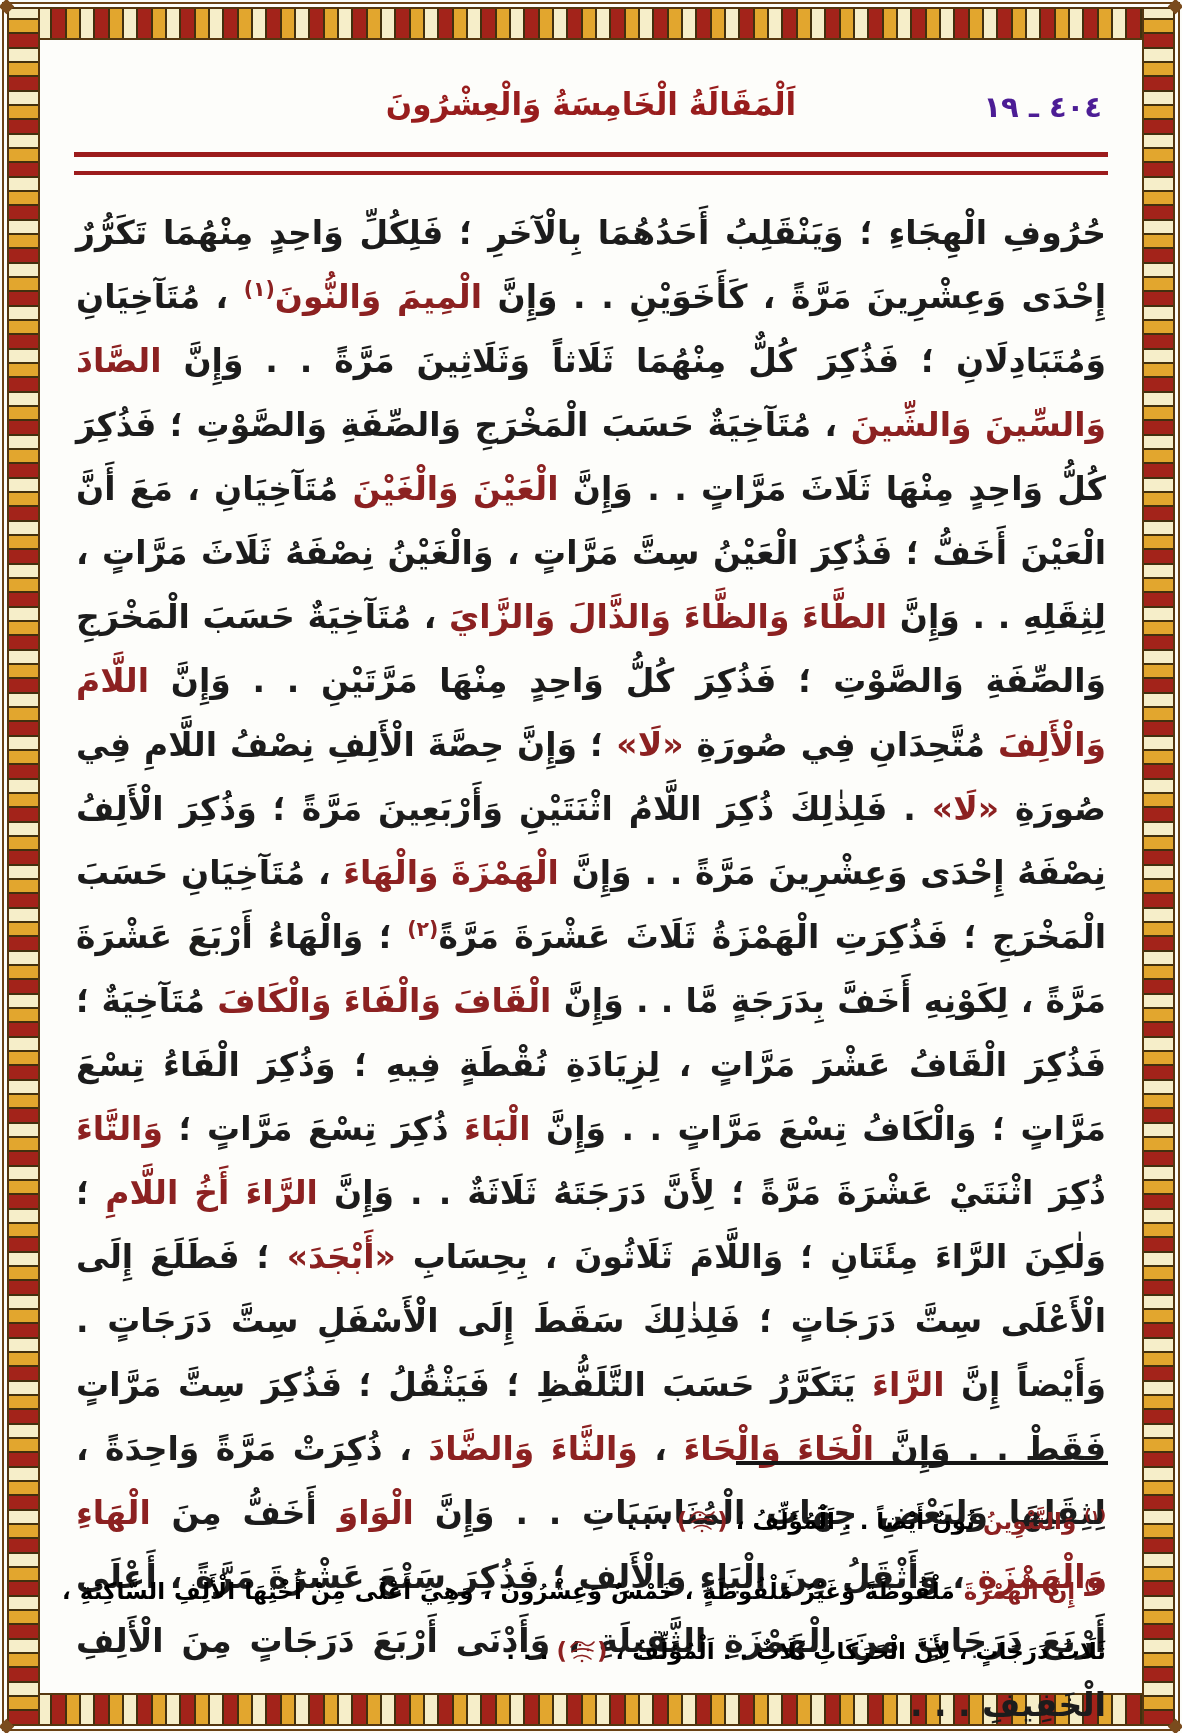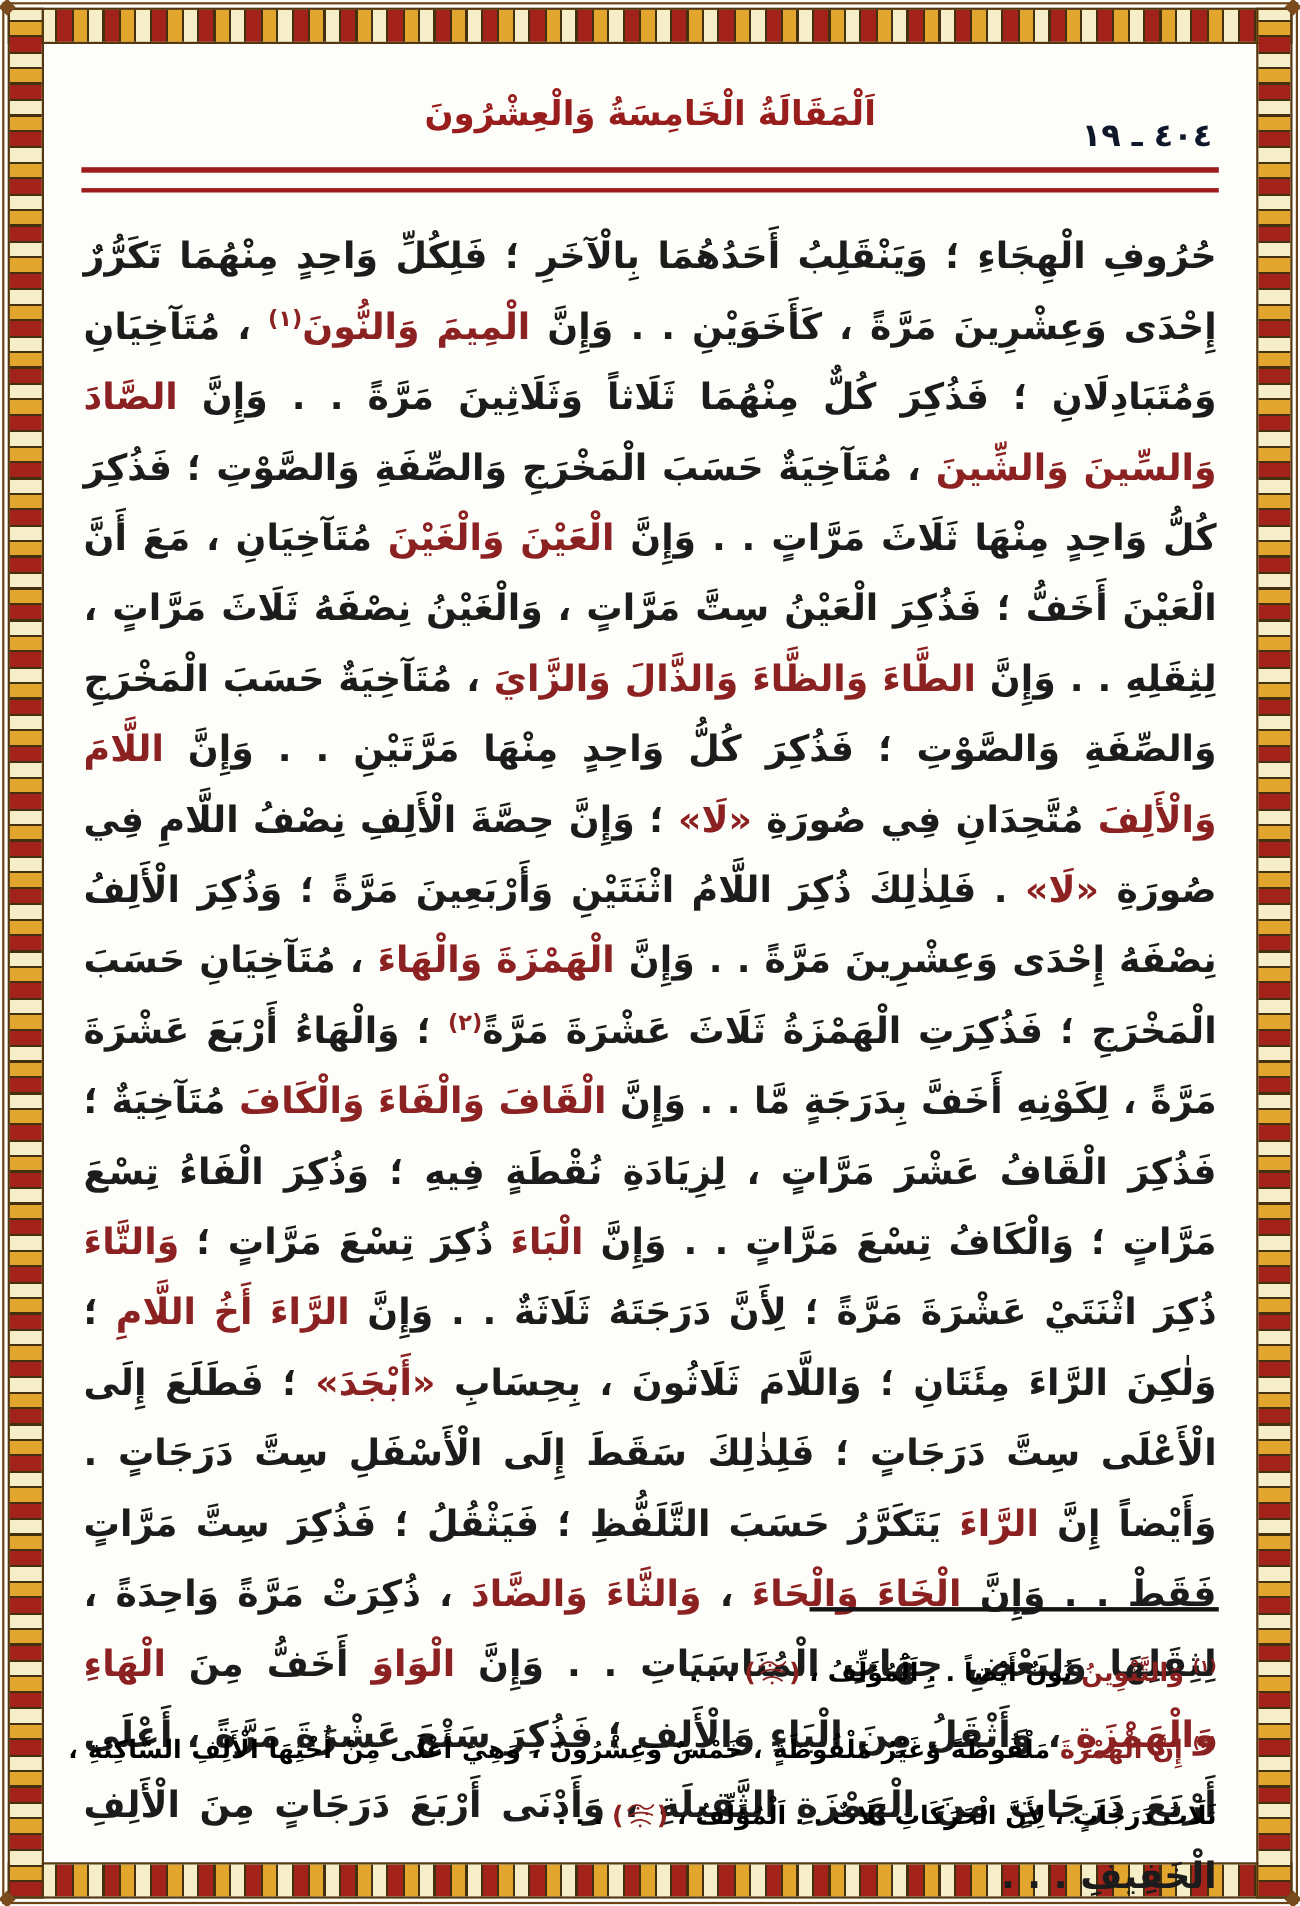--- a/index.html
+++ b/index.html
@@ -25,21 +25,21 @@
   .nub{position:absolute;width:11px;height:11px;background:#7a4b1d;transform:rotate(45deg);}
   .nub-tl{top:1px;left:1px;} .nub-tr{top:1px;right:1px;}
   .nub-bl{bottom:1px;left:1px;} .nub-br{bottom:1px;right:1px;}
 
   .content{
     position:absolute;top:58px;left:74px;right:74px;bottom:46px;
     direction:rtl;color:#1c1c1c;
   }
   .header{position:relative;height:62px;margin-top:26px;}
   .page-num{
-    position:absolute;right:6px;top:22px;color:#0f172a;font-weight:bold;
+    position:absolute;right:6px;top:6px;color:#4c1d95;font-weight:bold;
     font-size:29px;letter-spacing:1px;white-space:nowrap;
   }
   .title{
     text-align:center;color:#981d1d;font-weight:bold;font-size:31px;
     padding-top:2px;
   }
   .double-rule{
     height:14px;border-top:5px solid #9c1c1c;border-bottom:4px solid #9c1c1c;
     margin-top:6px;
   }

